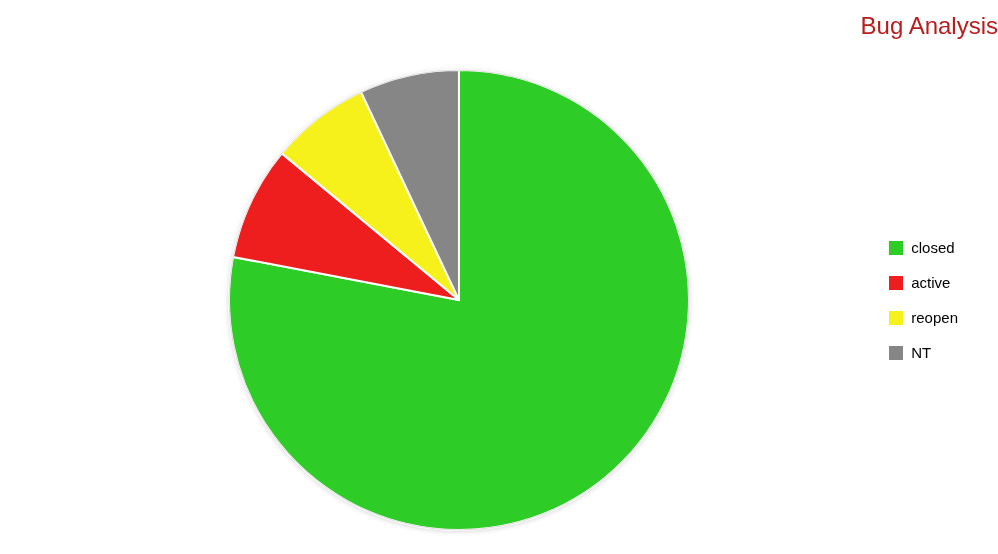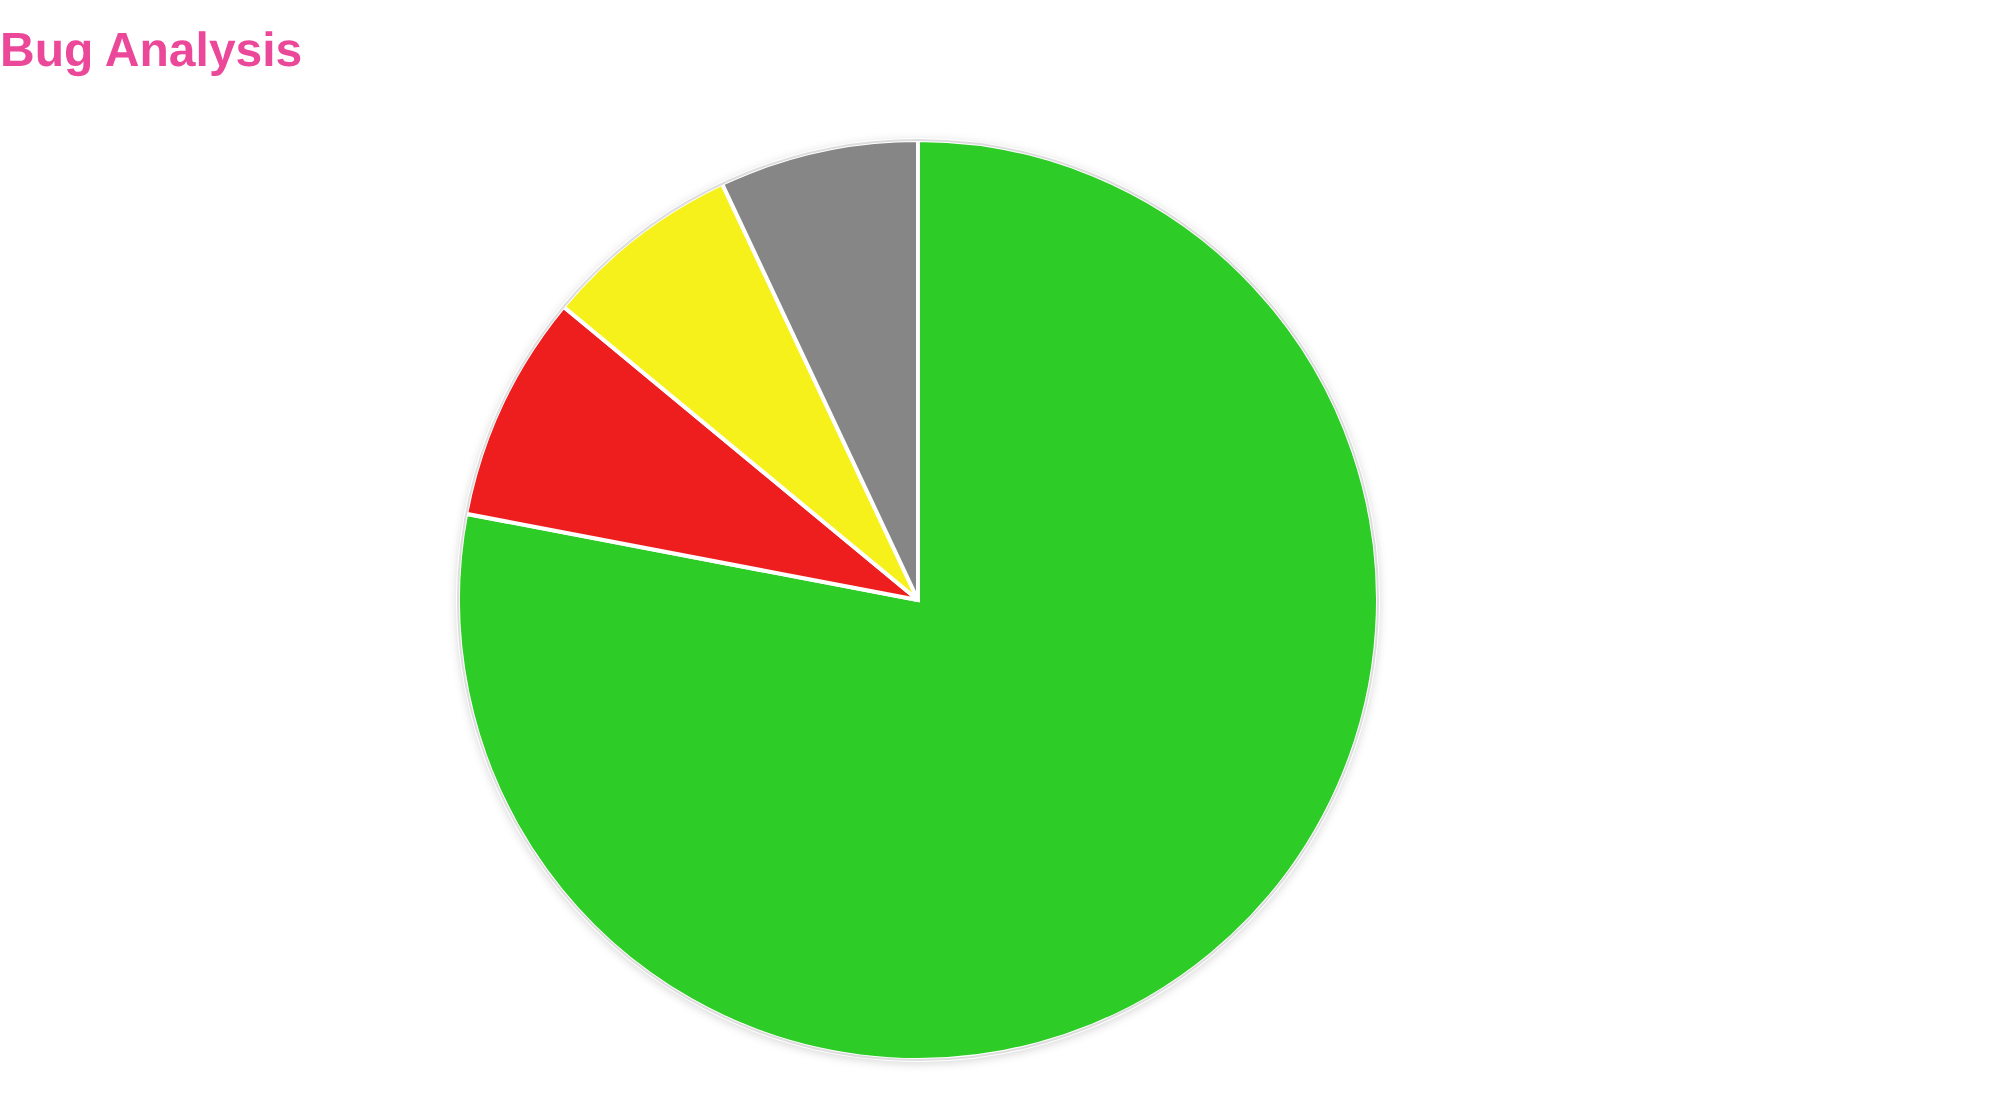--- a/index.html
+++ b/index.html
@@ -13,24 +13,24 @@
       width: 998px;
       height: 554px;
       position: relative;
     }
     .chart-container {
       width: 100%;
       height: 100%;
       position: relative;
     }
     .chart-title {
-      text-align: left;
+      text-align: right;
       font-size: 24px;
-      font-weight: bold;
-      color: #ec4899;
+      font-weight: normal;
+      color: #b91c1c;
       padding-top: 12px;
       padding-bottom: 8px;
     }
     .chart-body {
       display: flex;
       align-items: center;
       justify-content: center;
       height: calc(100% - 50px);
       position: relative;
     }
@@ -79,14 +79,32 @@
       <svg class="pie-svg" viewBox="0 0 480 480">
         <g id="pie-slices">
             <path d="M 240 240 L 240 10 A 230 230 0 1 1 14.073932332401625 196.9022976452833 Z" fill="#2ecc27" stroke="#ffffff" stroke-width="2"></path>
             <path d="M 240 240 L 14.073932332401625 196.9022976452833 A 230 230 0 0 1 62.781954161568535 93.3924823578013 Z" fill="#ee1e1f" stroke="#ffffff" stroke-width="2"></path>
             <path d="M 240 240 L 62.781954161568535 93.3924823578013 A 230 230 0 0 1 142.0707629400332 31.889777932815548 Z" fill="#f6f11a" stroke="#ffffff" stroke-width="2"></path>
             <path d="M 240 240 L 142.0707629400332 31.889777932815548 A 230 230 0 0 1 239.99999999999997 10 Z" fill="#878687" stroke="#ffffff" stroke-width="2"></path>
             <circle cx="240" cy="240" r="230" fill="none" stroke="#dddddd" stroke-width="1"></circle>
           </g>
       </svg>
     </div>
+    <div class="legend" id="legend">
+        <div class="legend-item">
+          <span class="legend-swatch" style="background: rgb(46, 204, 39);"></span>
+          <span class="legend-label">closed</span>
+        </div>
+        <div class="legend-item">
+          <span class="legend-swatch" style="background: rgb(238, 30, 31);"></span>
+          <span class="legend-label">active</span>
+        </div>
+        <div class="legend-item">
+          <span class="legend-swatch" style="background: rgb(246, 241, 26);"></span>
+          <span class="legend-label">reopen</span>
+        </div>
+        <div class="legend-item">
+          <span class="legend-swatch" style="background: rgb(135, 134, 135);"></span>
+          <span class="legend-label">NT</span>
+        </div>
+      </div>
   </div>
 </div>
 
 </body></html>

